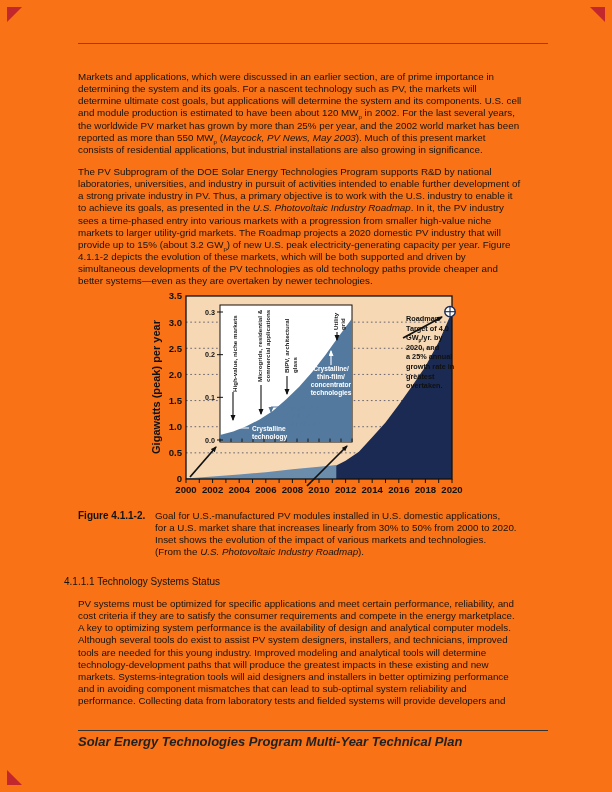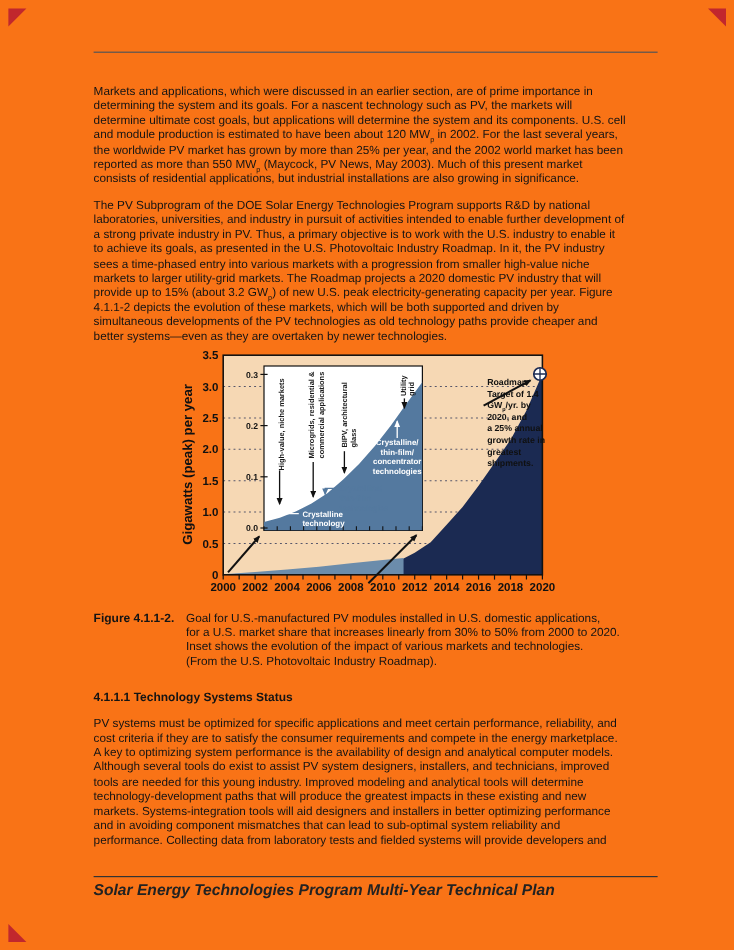--- a/index.html
+++ b/index.html
@@ -1,26 +1,26 @@
 <!DOCTYPE html>
 <html><head>
 <meta charset="utf-8">
 <style>
   html,body{margin:0;padding:0;background:#e8e8e8;}
   .page{position:relative;width:612px;height:792px;background:#f97316;overflow:hidden;
         font-family:"Liberation Sans",sans-serif;color:#141414;}
   .para{position:absolute;left:78px;width:470px;font-size:9.8px;line-height:12.15px;}
   .para sub,.roadmap sub{font-size:0.62em;line-height:0;}
-  .it{}
+  .it{font-style:italic;}
   .rule{position:absolute;left:78px;width:470px;height:1px;background:#555;}
   .header-rule{top:43px;}
   .footer-rule{top:730px;background:#333;}
   .cap-label{position:absolute;left:78px;top:510px;font-size:10px;font-weight:bold;}
   .cap-text{position:absolute;left:155px;top:510px;width:405px;font-size:9.8px;line-height:12.1px;}
-  .heading{position:absolute;left:78px;top:576px;font-size:10px;font-weight:bold;}
+  .heading{position:absolute;left:64px;top:576px;font-size:10px;font-weight:normal;}
   .footer-title{position:absolute;left:78px;top:734px;font-size:13px;font-weight:bold;font-style:italic;color:#222;}
   .page-number{position:absolute;left:0;top:752px;width:612px;text-align:center;font-size:9.5px;}
   .chart-svg{position:absolute;left:0;top:0;width:612px;height:792px;}
   .roadmap{position:absolute;left:365px;top:314px;width:85px;font-size:7.3px;font-weight:bold;line-height:9.6px;color:#101010;margin-left:41px;}
   .corner{position:absolute;width:0;height:0;}
   .corner-tl{left:7px;top:7px;border-top:15px solid #c1272d;border-right:15px solid transparent;}
   .corner-tr{right:7px;top:7px;border-top:15px solid #c1272d;border-left:15px solid transparent;}
   .corner-bl{left:7px;bottom:7px;border-bottom:15px solid #c1272d;border-right:15px solid transparent;}
 </style>
 </head>
@@ -149,21 +149,21 @@
       <text x="182" y="325.5428571428571" text-anchor="end" font-size="9.6" font-weight="bold" fill="#111" font-family="&quot;Liberation Sans&quot;,sans-serif">3.0</text>
       <text x="182" y="299.4" text-anchor="end" font-size="9.6" font-weight="bold" fill="#111" font-family="&quot;Liberation Sans&quot;,sans-serif">3.5</text>
       <text transform="translate(160,387) rotate(-90)" text-anchor="middle" font-size="11" font-weight="bold" fill="#111" font-family="&quot;Liberation Sans&quot;,sans-serif">Gigawatts (peak) per year</text>
       <line x1="190" y1="477" x2="216" y2="447" stroke="#111" stroke-width="1.7" marker-end="url(#ah)"></line>
       <line x1="307" y1="486" x2="347" y2="446" stroke="#111" stroke-width="1.7" marker-end="url(#ah)"></line>
       <line x1="403" y1="338" x2="442" y2="317" stroke="#111" stroke-width="1.7" marker-end="url(#ah)"></line>
       <circle cx="450" cy="311.6857142857143" r="5.2" fill="#ffffff" stroke="#1b2a52" stroke-width="1.4"></circle>
       <line x1="444.8" y1="311.6857142857143" x2="455.2" y2="311.6857142857143" stroke="#1b2a52" stroke-width="1.1"></line>
       <line x1="450" y1="306.4857142857143" x2="450" y2="316.8857142857143" stroke="#1b2a52" stroke-width="1.1"></line>
     </svg>
-  <div class="roadmap"><span>Roadmap</span><br><span>Target of 1.4</span><br><span>GW</span><sub>p</sub><span>/yr. by</span><br><span>2020, and</span><br><span>a 25% annual</span><br><span>growth rate in</span><br><span>greatest</span><br><span>shipments.</span></div>
+  <div class="roadmap"><span>Roadmap</span><br><span>Target of 4.0</span><br><span>GW</span><sub>p</sub><span>/yr. by</span><br><span>2020, and</span><br><span>a 25% annual</span><br><span>growth rate in</span><br><span>greatest</span><br><span>overtaken.</span></div>
 
   <div class="cap-label">Figure 4.1.1-2.</div>
   <div class="cap-text"><span>Goal for U.S.-manufactured PV modules installed in U.S. domestic applications,</span><br><span>for a U.S. market share that increases linearly from 30% to 50% from 2000 to 2020.</span><br><span>Inset shows the evolution of the impact of various markets and technologies.</span><br><span>(From the </span><span class="it">U.S. Photovoltaic Industry Roadmap</span><span>).</span></div>
 
   <div class="heading">4.1.1.1 Technology Systems Status</div>
 
   <div class="para" style="top:598px;"><span>PV systems must be optimized for specific applications and meet certain performance, reliability, and</span><br><span>cost criteria if they are to satisfy the consumer requirements and compete in the energy marketplace.</span><br><span>A key to optimizing system performance is the availability of design and analytical computer models.</span><br><span>Although several tools do exist to assist PV system designers, installers, and technicians, improved</span><br><span>tools are needed for this young industry. Improved modeling and analytical tools will determine</span><br><span>technology-development paths that will produce the greatest impacts in these existing and new</span><br><span>markets. Systems-integration tools will aid designers and installers in better optimizing performance</span><br><span>and in avoiding component mismatches that can lead to sub-optimal system reliability and</span><br><span>performance. Collecting data from laboratory tests and fielded systems will provide developers and</span></div>
 
   <div class="rule footer-rule"></div>
   <div class="footer-title">Solar Energy Technologies Program Multi-Year Technical Plan</div>

